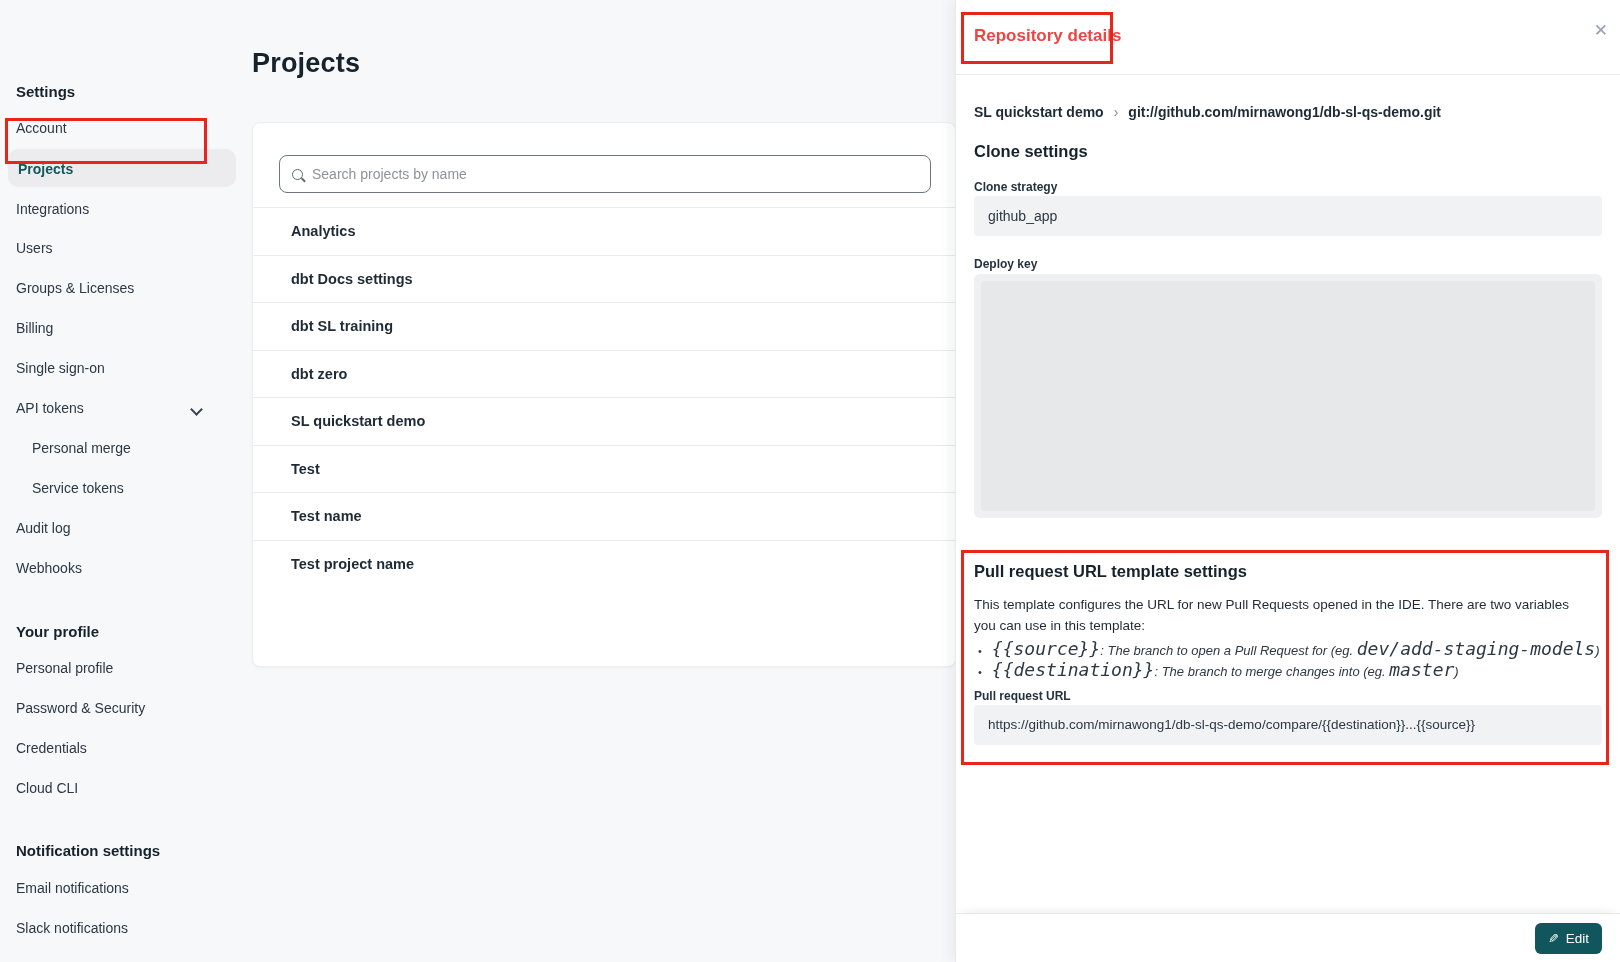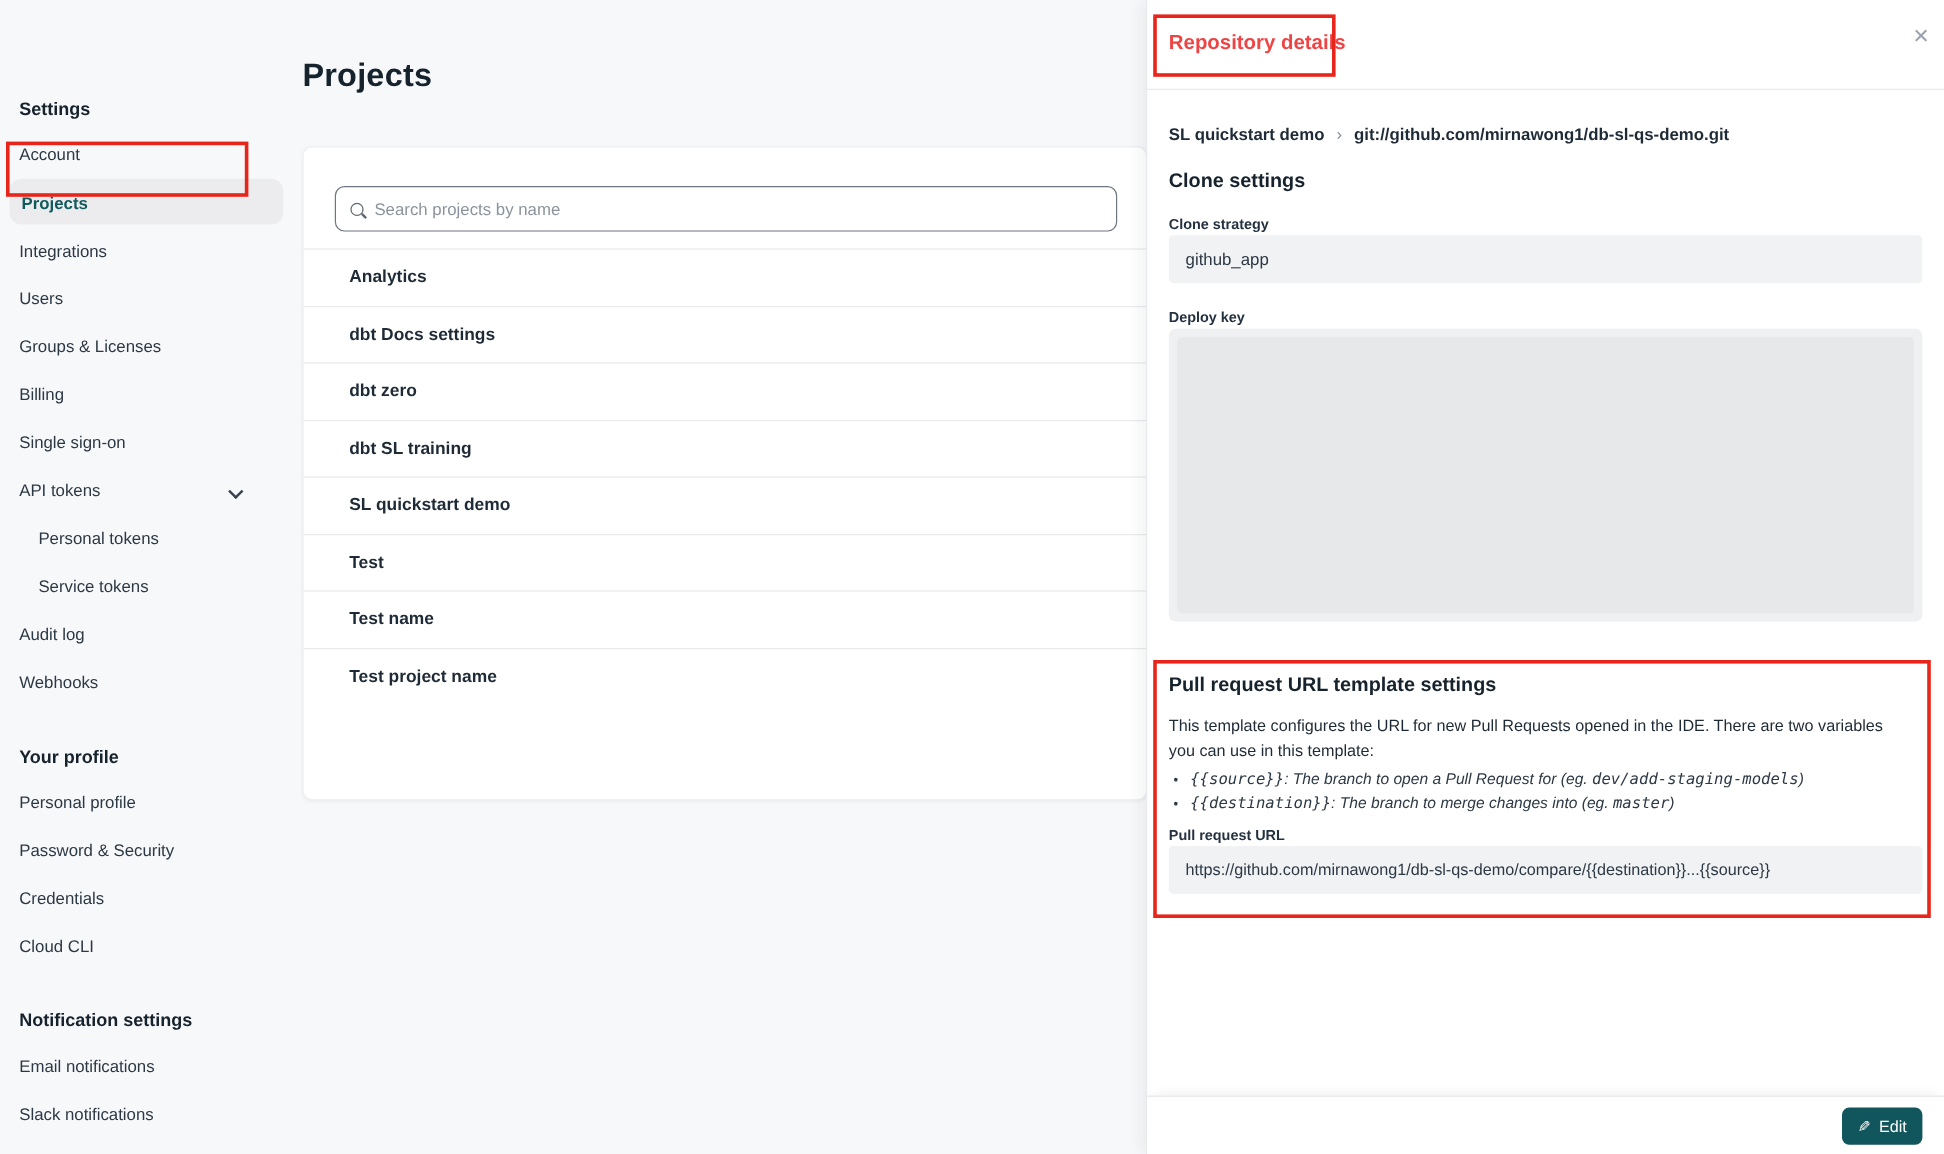--- a/index.html
+++ b/index.html
@@ -66,21 +66,21 @@
     position:absolute; left:18px; width:628px; height:40px;
     background:#f1f2f4; border-radius:4px; font-size:14px; color:#2c3844;
     line-height:40px; padding:0 14px; white-space:nowrap; overflow:hidden;
   }
   .deploy-box { position:absolute; left:18px; top:274px; width:628px; height:244px; background:#eff0f2; border-radius:6px; }
   .deploy-box-inner { position:absolute; left:7px; top:7px; right:7px; bottom:7px; background:#e6e8ea; border-radius:4px; }
   .pr-desc { position:absolute; left:18px; top:594px; width:618px; font-size:13.5px; line-height:21px; color:#1e2a35; }
   .bullets { position:absolute; left:22px; top:640px; font-size:13px; font-style:italic; color:#2c3844; }
   .bullet-line { display:flex; align-items:baseline; line-height:18.5px; }
   .bullet-dot { font-style:normal; font-size:11px; margin-right:10px; color:#2c3844; }
-  .code { font-family:"DejaVu Sans Mono","Liberation Mono",monospace; font-size:13px; }
+  .code { font-family:"DejaVu Sans Mono","Liberation Mono",monospace; font-size:18px; }
   .pr-url-value { font-size:13.5px; }
 
   .panel-footer {
     position:absolute; left:0; bottom:0; width:100%; height:49px; background:#fff;
     border-top:1px solid #e4e7ea; box-shadow:0 -7px 10px -7px rgba(22,34,44,.10);
   }
   .edit-btn {
     position:absolute; right:18px; top:9px; height:31px; min-width:62px;
     background:#11565c; color:#fff; border:none; border-radius:6px;
     font-size:13.5px; font-family:inherit; display:flex; align-items:center;
@@ -97,21 +97,21 @@
   <div class="side-item" style="top:96px">Account</div>
   <div class="active-pill"></div>
   <div class="side-item active" style="top:137px">Projects</div>
   <div class="side-item" style="top:177px">Integrations</div>
   <div class="side-item" style="top:216px">Users</div>
   <div class="side-item" style="top:256px">Groups &amp; Licenses</div>
   <div class="side-item" style="top:296px">Billing</div>
   <div class="side-item" style="top:336px">Single sign-on</div>
   <div class="side-item" style="top:376px">API tokens</div>
   <span class="chevron-down"></span>
-  <div class="side-item indent" style="top:416px">Personal tokens</div>
+  <div class="side-item indent" style="top:416px">Personal merge</div>
   <div class="side-item indent" style="top:456px">Service tokens</div>
   <div class="side-item" style="top:496px">Audit log</div>
   <div class="side-item" style="top:536px">Webhooks</div>
 
   <div class="side-heading" style="top:599px">Your profile</div>
   <div class="side-item" style="top:636px">Personal profile</div>
   <div class="side-item" style="top:676px">Password &amp; Security</div>
   <div class="side-item" style="top:716px">Credentials</div>
   <div class="side-item" style="top:756px">Cloud CLI</div>
 
@@ -125,22 +125,22 @@
 <h1 class="page-title">Projects</h1>
 
 <section class="main-card">
   <div class="search-wrap">
     <span class="search-icon"></span>
     <input class="search-input" type="text" placeholder="Search projects by name" style="">
   </div>
   <div class="project-list">
     <div class="project-row">Analytics</div>
     <div class="project-row">dbt Docs settings</div>
+    <div class="project-row">dbt SL training</div>
     <div class="project-row">dbt zero</div>
-    <div class="project-row">dbt SL training</div>
     <div class="project-row">SL quickstart demo</div>
     <div class="project-row">Test</div>
     <div class="project-row">Test name</div>
     <div class="project-row">Test project name</div>
   </div>
 </section>
 
 <aside class="panel">
   <div class="panel-title">Repository details</div>
   <div class="close-icon">✕</div>

